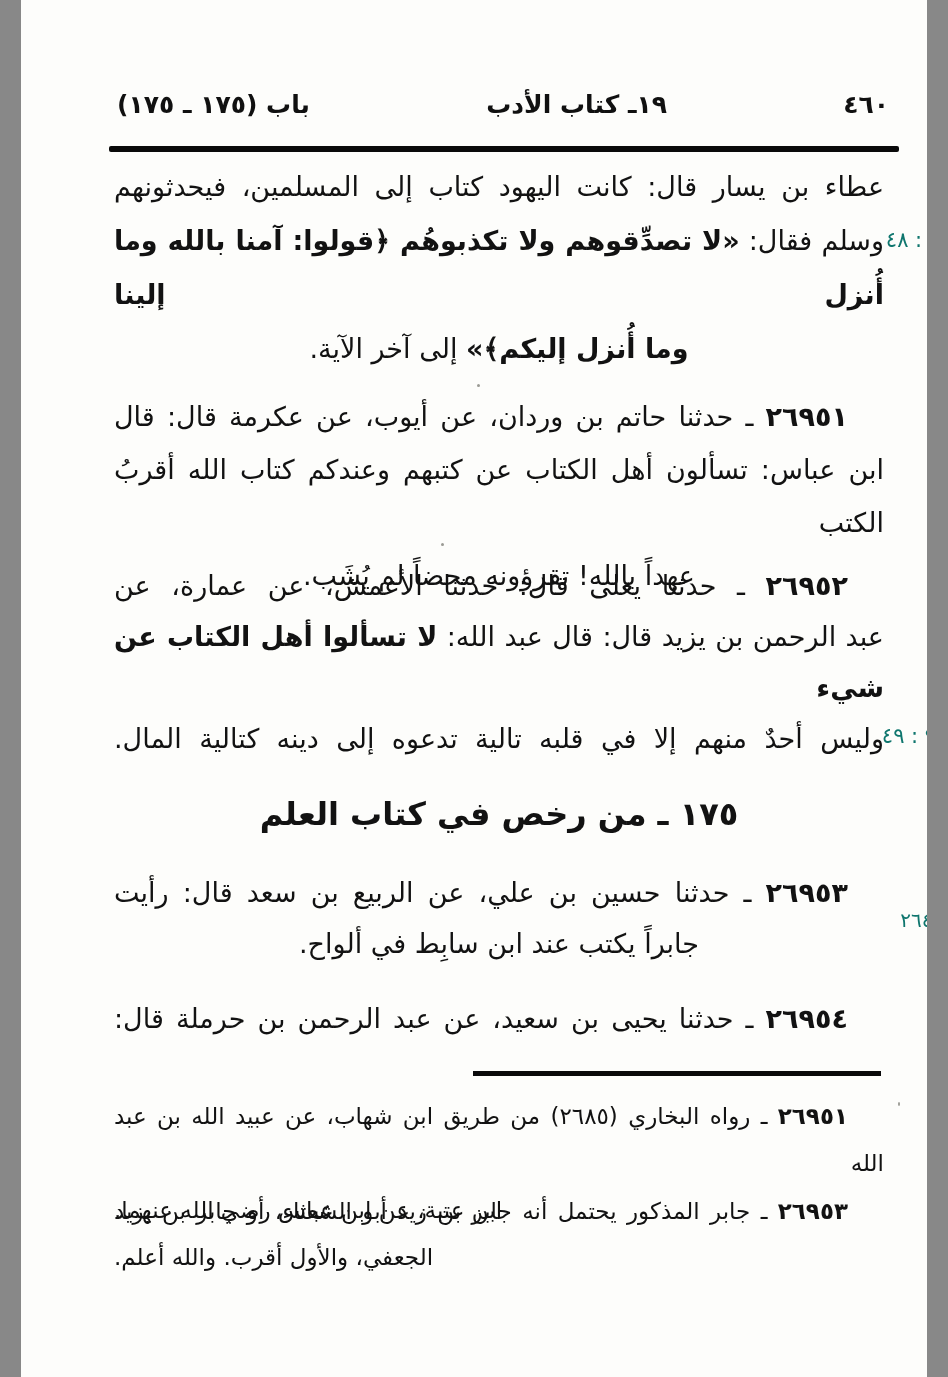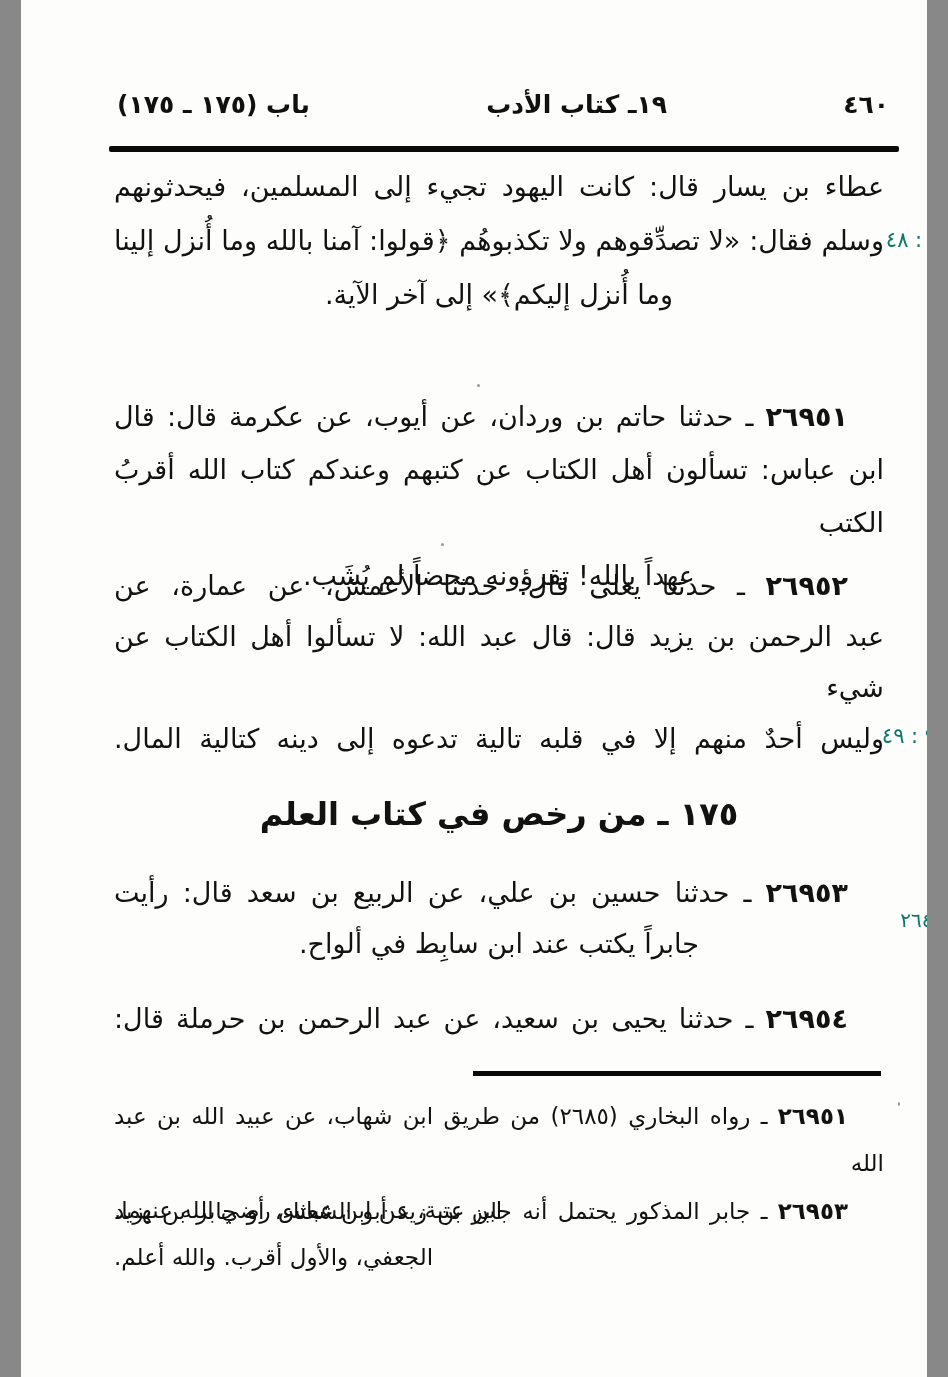--- a/index.html
+++ b/index.html
@@ -15,21 +15,21 @@
        font-size:25px;font-weight:bold;}
   .rule{position:absolute;background:#0a0a0a;}
   .hdr-rule{top:146px;left:88px;width:790px;height:6px;border-radius:2px;}
   
   .para{position:absolute;left:93px;width:770px;direction:rtl;
         font-size:27px;color:#121212;}
   .line{text-align:justify;text-align-last:justify;white-space:normal;}
   .line.center{text-align:center;text-align-last:center;}
   .line.endleft{text-align:left;text-align-last:left;}
   .ind{text-indent:36px;}
-  b{font-weight:normal;}
+  b{font-weight:bold;}
   .num{font-weight:bold;}
   .lh-a{line-height:54px;} .lh-b{line-height:53px;} .lh-c{line-height:51px;}
   .heading{font-weight:bold;text-align:center;text-align-last:center;
            font-size:32px;line-height:40px;}
   
   .mref{position:absolute;direction:rtl;font-size:21px;text-align:center;color:#0f766e;}
   
   .foot{font-size:23px;}
   .fn-rule{top:1071px;left:452px;width:408px;height:5px;}
   .lh-f1{line-height:47px;} .lh-f2{line-height:46px;}
@@ -45,21 +45,21 @@
     <span class="ar">١٩ـ كتاب الأدب</span>
     <span class="ar">٤٦٠</span>
   </div>
   <div class="rule hdr-rule"></div>
 
   <div class="mref" style="top:228px;left:846px;width:92px;">٩ : ٤٨</div>
   <div class="mref" style="top:724px;left:838px;width:100px;">٩ : ٤٩</div>
   <div class="mref" style="top:880px;left:864px;width:84px;font-size:20px;margin-top:28px;">٢٦٤٢٥</div>
 
   <div class="para lh-a" style="top:160px;">
-    <div class="line">عطاء بن يسار قال: كانت اليهود تجيء إلى المسلمين، فيحدثونهم</div>
+    <div class="line">عطاء بن يسار قال: كانت اليهود كتاب إلى المسلمين، فيحدثونهم</div>
     <div class="line"><span>وسلم فقال: </span><b>«لا تصدِّقوهم ولا تكذبوهُم ﴿قولوا: آمنا بالله وما أُنزل إلينا</b></div>
     <div class="line center"><b>وما أُنزل إليكم﴾»</b><span> إلى آخر الآية.</span></div>
   </div>
 
   <div class="para lh-b" style="top:390px;">
     <div class="line ind"><span class="num">٢٦٩٥١</span><span> ـ حدثنا حاتم بن وردان، عن أيوب، عن عكرمة قال: قال</span></div>
     <div class="line">ابن عباس: تسألون أهل الكتاب عن كتبهم وعندكم كتاب الله أقربُ الكتب</div>
     <div class="line center">عهداً بالله! تقرؤونه محضاً لم يُشَب.</div>
   </div>
 

